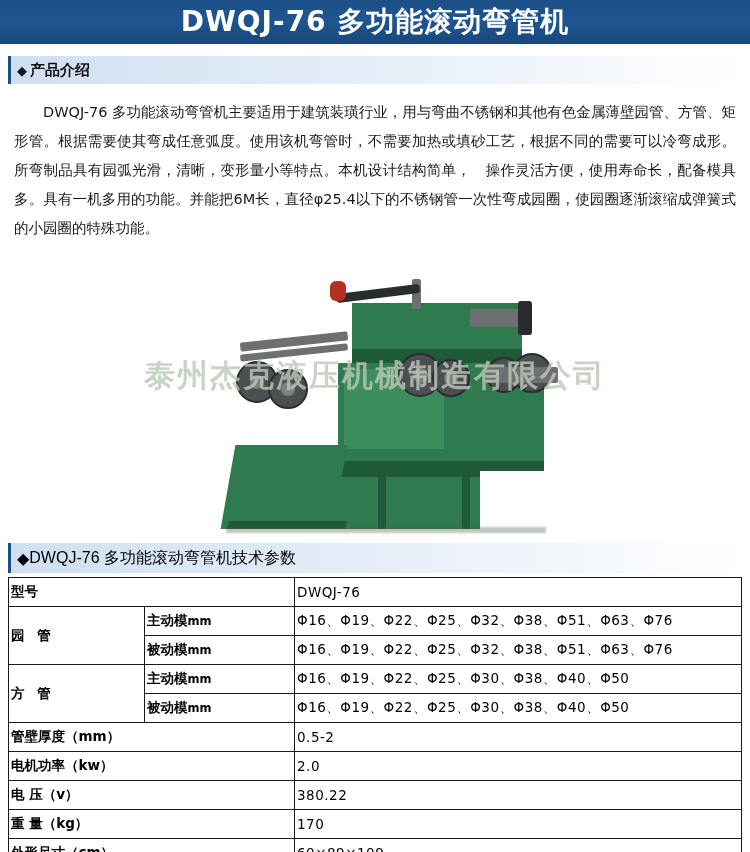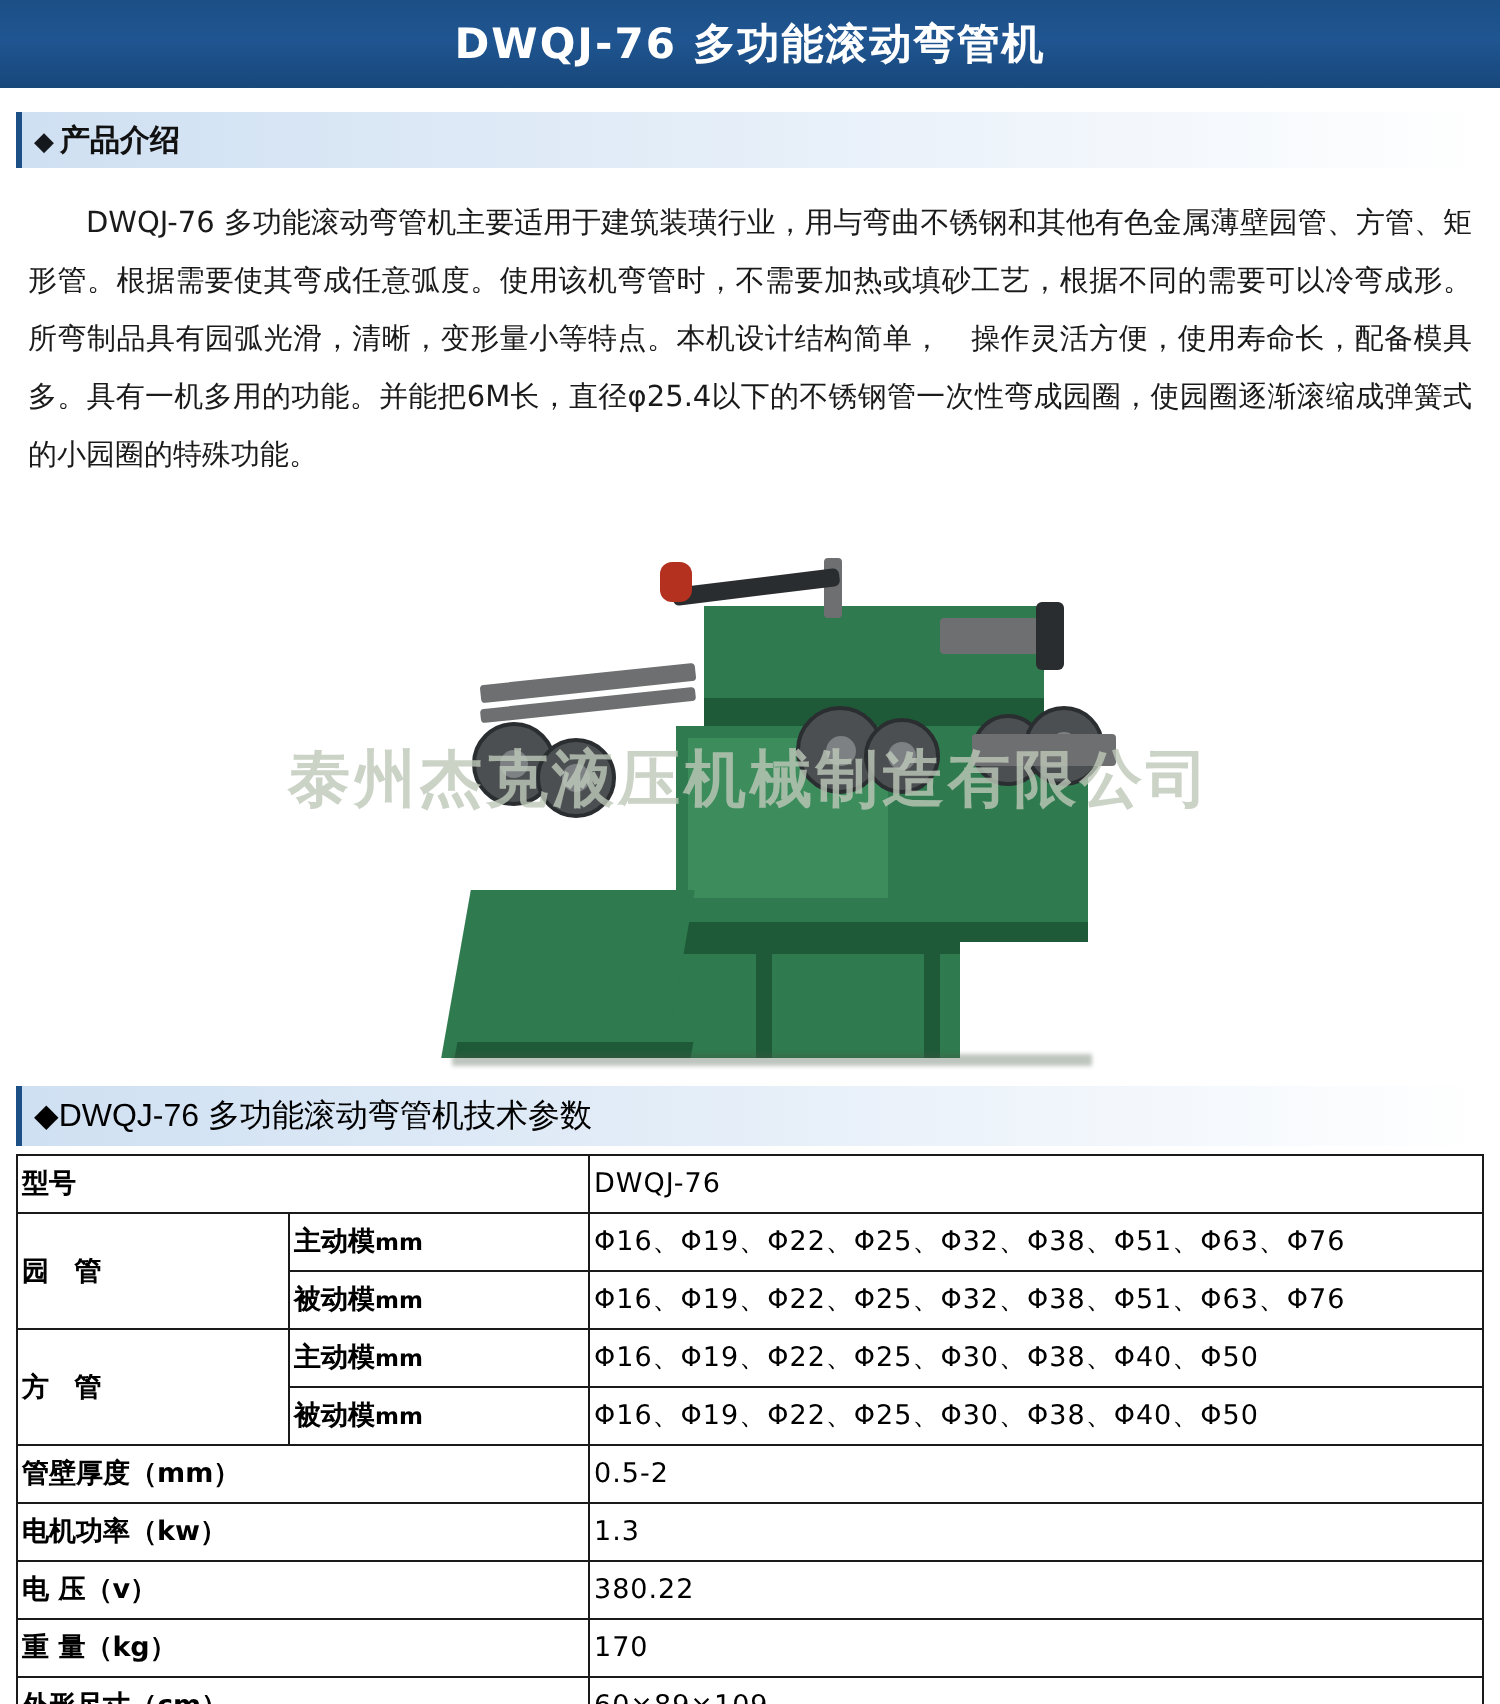--- a/index.html
+++ b/index.html
@@ -24,21 +24,21 @@
   .title-bar {
     height: 44px;
     background: linear-gradient(to bottom, #1c4f86 0%, #1f5591 45%, #18477a 100%);
     display: flex;
     align-items: center;
     justify-content: center;
     border-bottom: 1px solid #0f3câ;
   }
   .title-bar .title-text {
     color: #ffffff;
-    font-size: 21px;
+    font-size: 28px;
     font-weight: bold;
     letter-spacing: 1px;
     font-family: "DejaVu Sans", "Liberation Sans", sans-serif;
   }
   
   .section-head {
     margin: 12px 8px 0 8px;
     height: 28px;
     background: linear-gradient(to right, #cfe0f2 0%, #e8f0f9 55%, #ffffff 100%);
     border-left: 3px solid #1c4f86;
@@ -78,21 +78,21 @@
   }
   .photo {
     position: absolute;
     left: 0; top: 0;
     width: 750px;
     height: 292px;
   }
   .watermark {
     position: absolute;
     left: 0;
-    top: 120px;
+    top: 106px;
     width: 750px;
     text-align: center;
     font-size: 31px;
     font-weight: bold;
     color: rgba(190,200,185,0.80);
     letter-spacing: 2px;
     font-family: "DejaVu Sans", "Liberation Sans", sans-serif;
     pointer-events: none;
   }
   
@@ -227,21 +227,21 @@
         <td class="sub"><span>被动模</span><span class="unit-small">mm</span></td>
         <td class="val">Φ16、Φ19、Φ22、Φ25、Φ30、Φ38、Φ40、Φ50</td>
       </tr>
 
       <tr>
         <td class="lbl" colspan="2">管壁厚度（mm）</td>
         <td class="val">0.5-2</td>
       </tr>
       <tr>
         <td class="lbl" colspan="2">电机功率（kw）</td>
-        <td class="val">1.3</td>
+        <td class="val">2.0</td>
       </tr>
       <tr>
         <td class="lbl" colspan="2">电 压（v）</td>
         <td class="val">380.22</td>
       </tr>
       <tr>
         <td class="lbl" colspan="2">重 量（kg）</td>
         <td class="val">170</td>
       </tr>
       <tr>

